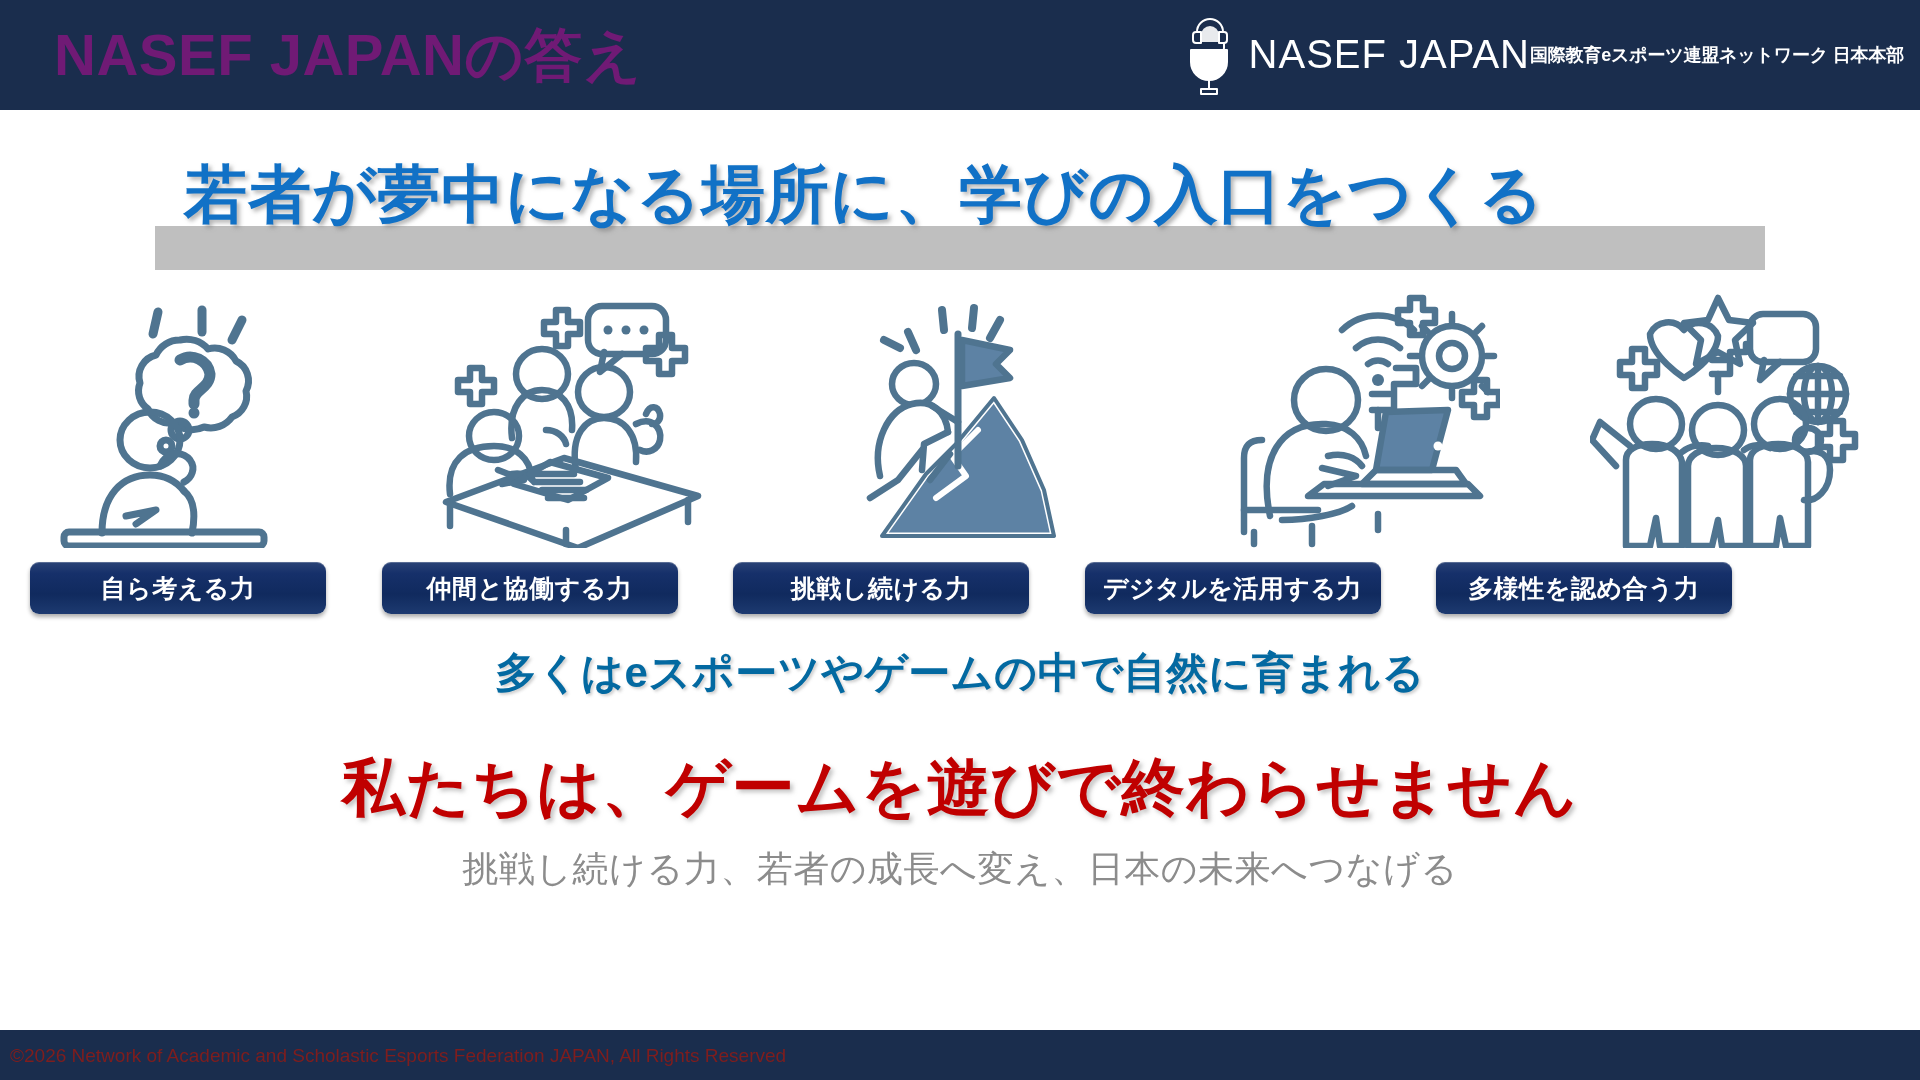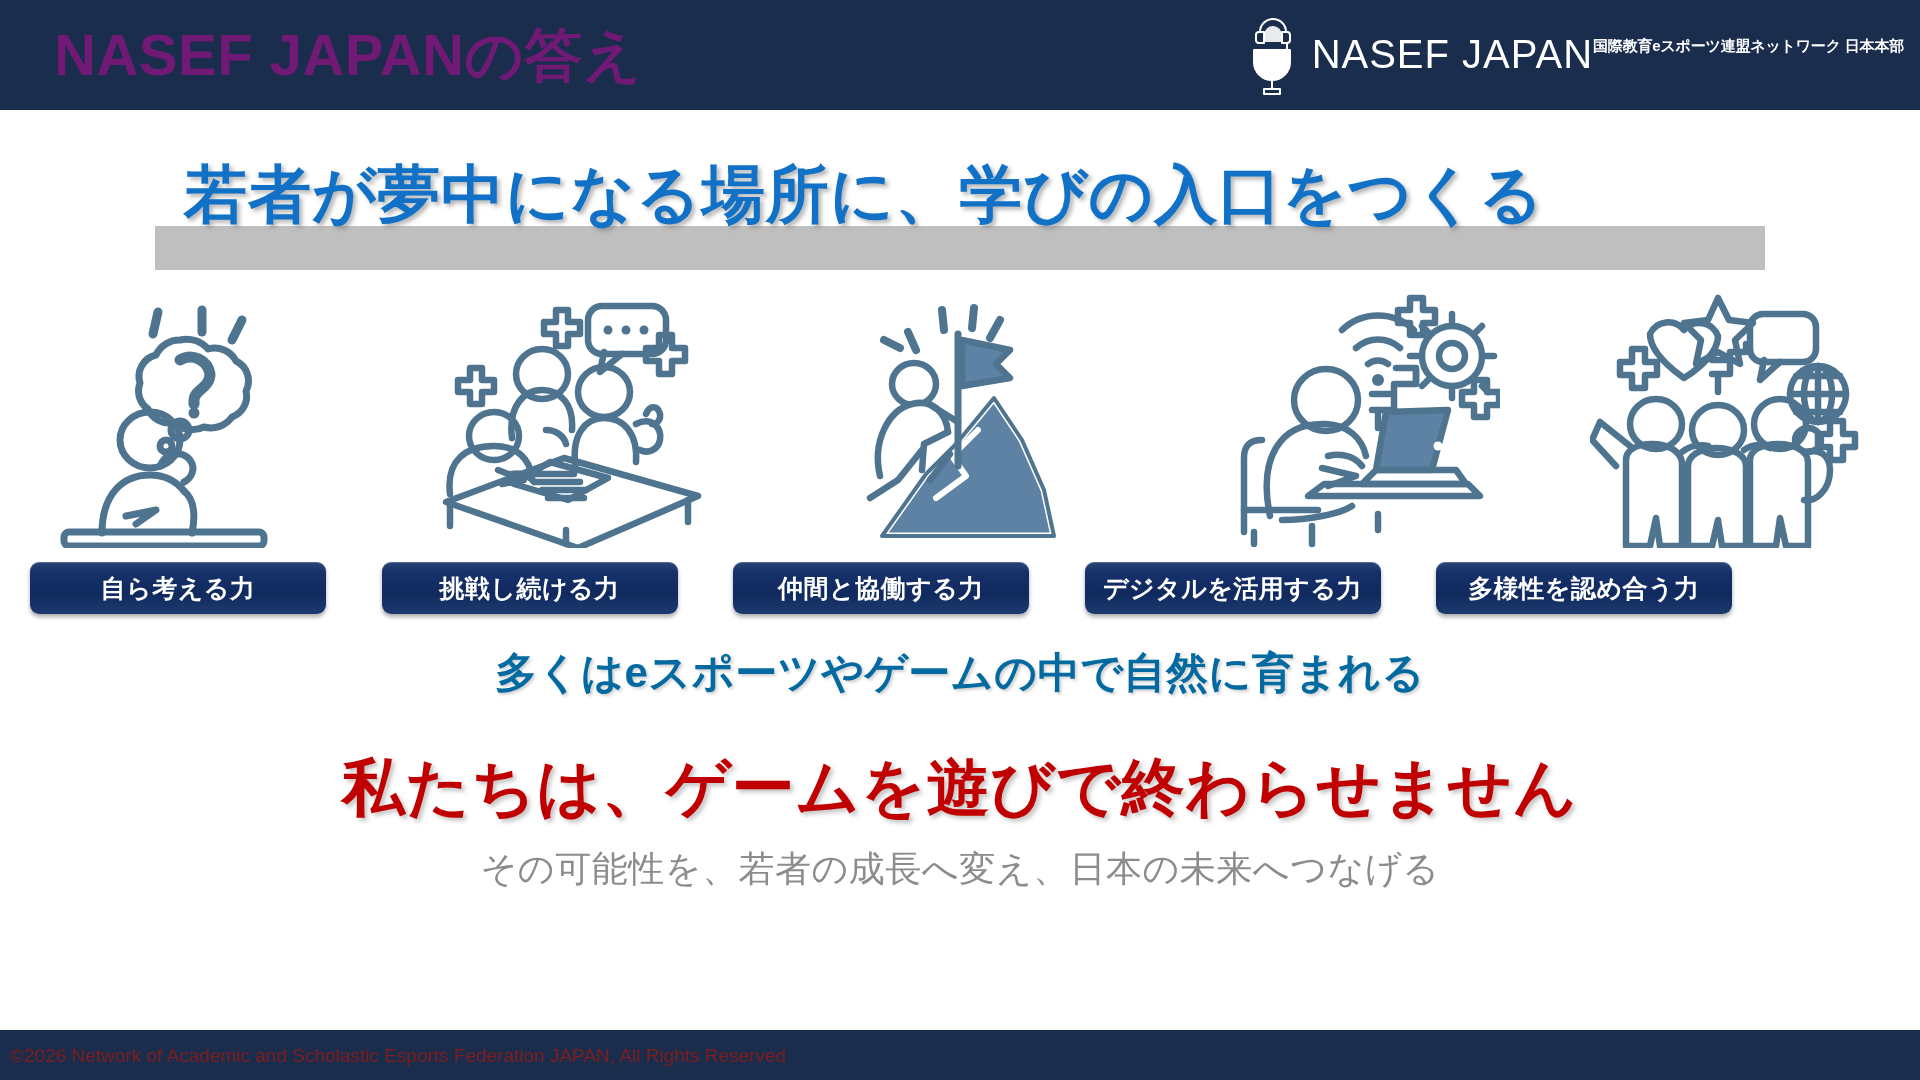--- a/index.html
+++ b/index.html
@@ -48,25 +48,25 @@
   .logo-mark { width: 60px; height: 88px; flex: 0 0 auto; }
   .logo-text { display: flex; align-items: flex-start; }
   .logo-main {
     font-size: 40px;
     color: #ffffff;
     letter-spacing: 1px;
     line-height: 1.02;
     white-space: nowrap;
   }
   .logo-sub {
-    font-size: 15px;
+    font-size: 18px;
     font-weight: bold;
     color: #ffffff;
     letter-spacing: -0.2px;
-    margin-top: 3px;
+    margin-top: 9px;
     white-space: nowrap;
   }
 
   
   .headline-band {
     position: absolute;
     left: 155px;
     top: 226px;
     width: 1610px;
     height: 44px;
@@ -366,26 +366,26 @@
           <path d="M154 162 c8 -6 18 -6 26 -2"></path>
         </g>
       </svg>
       </span>
     </div>
 
   </div>
 
   <div class="badge-row">
     <div class="badge">自ら考える力</div>
+    <div class="badge">仲間と協働する力</div>
     <div class="badge">挑戦し続ける力</div>
-    <div class="badge">仲間と協働する力</div>
     <div class="badge">デジタルを活用する力</div>
     <div class="badge">多様性を認め合う力</div>
   </div>
 
   <div class="orange-line">多くはeスポーツやゲームの中で自然に育まれる</div>
   <div class="red-line">私たちは、ゲームを遊びで終わらせません</div>
-  <div class="gray-line">その可能性を、若者の成長へ変え、日本の未来へつなげる</div>
+  <div class="gray-line">挑戦し続ける力、若者の成長へ変え、日本の未来へつなげる</div>
 
   <div class="footer-bar"></div>
   <div class="footer-text">©2026 Network of Academic and Scholastic Esports Federation JAPAN, All Rights Reserved</div>
 
 </div>
 
 </body></html>

